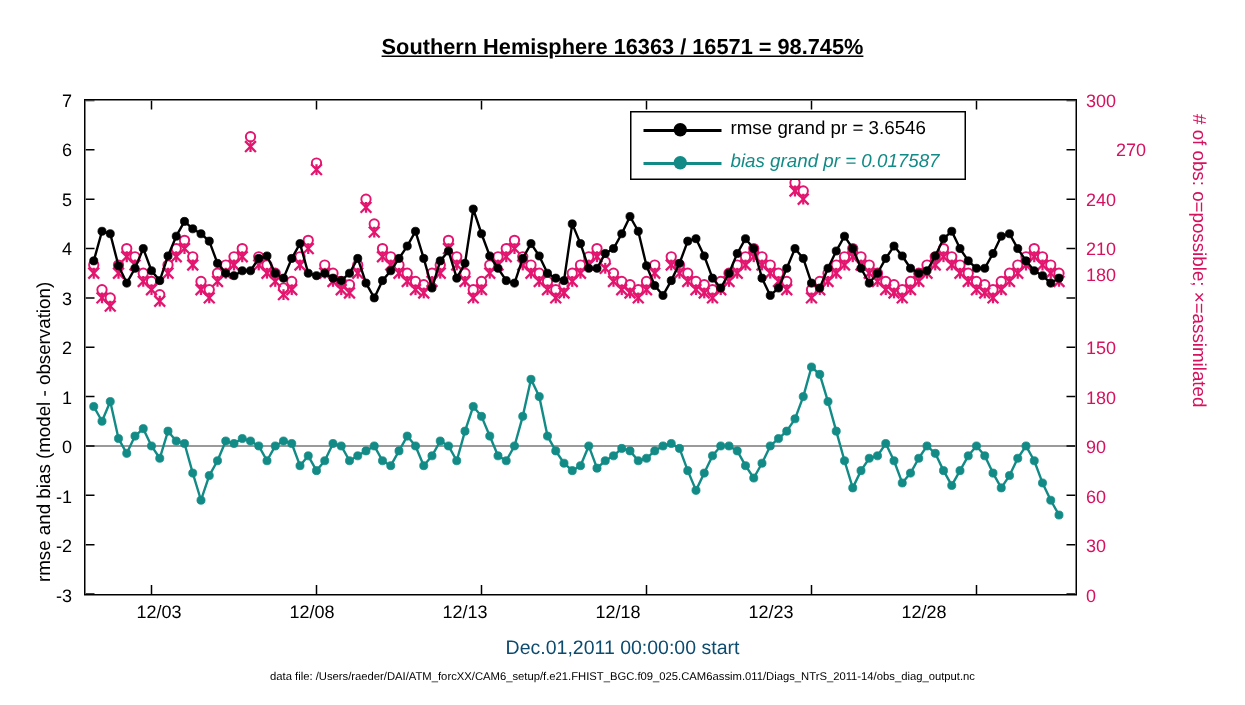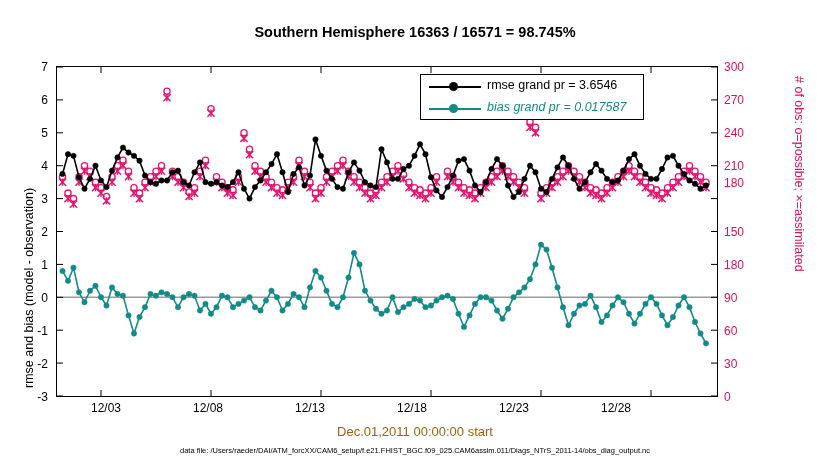--- a/index.html
+++ b/index.html
@@ -1,27 +1,27 @@
 <!DOCTYPE html>
 <html><head>
 <meta charset="utf-8">
 <style>
   html,body{margin:0;padding:0;}
   body{width:830px;height:470px;background:#ffffff;font-family:"Liberation Sans",sans-serif;overflow:hidden;}
   #root{position:relative;width:830px;height:470px;}
 
   .title-block{position:absolute;left:0;top:22px;width:830px;text-align:center;}
-  .title-line{font-size:14.5px;font-weight:bold;color:#000;line-height:21px;}
+  .title-line{font-size:14.5px;font-weight:bold;color:#000;line-height:21px;text-decoration:underline;}
 
   .plot-frame{position:absolute;left:56px;top:66px;width:662px;height:331px;border:1px solid #000;box-sizing:border-box;background:#fff;}
 
   .ylabel-left{position:absolute;transform:rotate(-90deg);transform-origin:left top;font-size:12.5px;color:#000;white-space:nowrap;}
   .ylabel-right{position:absolute;transform:rotate(90deg);transform-origin:left top;font-size:12.5px;color:#d6115e;white-space:nowrap;}
 
-  .xlabel{position:absolute;left:0;top:424px;width:830px;text-align:center;font-size:13px;color:#a16207;}
+  .xlabel{position:absolute;left:0;top:424px;width:830px;text-align:center;font-size:13px;color:#0c4a6e;}
   .footer{position:absolute;left:0;top:446px;width:830px;text-align:center;font-size:7.5px;color:#000;}
 
   .ytick-l{position:absolute;font-size:12px;color:#000;text-align:right;width:40px;}
   .ytick-r{position:absolute;font-size:12px;color:#d6115e;text-align:left;width:40px;}
   .xtick{position:absolute;font-size:12px;color:#000;text-align:center;width:60px;}
 
   .legend{position:absolute;left:420px;top:74px;width:224px;height:46px;background:#fff;border:1px solid #000;box-sizing:border-box;padding-left:48px;}
   .legend-row{position:absolute;left:0;width:224px;height:23px;}
   .legend-text{position:absolute;left:66px;top:3px;font-size:12.5px;white-space:nowrap;}
   .lg-line{position:absolute;left:8px;top:11px;width:52px;height:1.6px;}
@@ -47,21 +47,21 @@
   <div class="ytick-l" style="left:8px;top:159px;">4</div>
   <div class="ytick-l" style="left:8px;top:192px;">3</div>
   <div class="ytick-l" style="left:8px;top:225px;">2</div>
   <div class="ytick-l" style="left:8px;top:258px;">1</div>
   <div class="ytick-l" style="left:8px;top:291px;">0</div>
   <div class="ytick-l" style="left:8px;top:324px;">-1</div>
   <div class="ytick-l" style="left:8px;top:357px;">-2</div>
   <div class="ytick-l" style="left:8px;top:390px;">-3</div>
 
   <div class="ytick-r" style="left:724px;top:60px;">300</div>
-  <div class="ytick-r" style="left:724px;top:93px;">270</div>
+  <div class="ytick-r" style="left:724px;top:93px;text-align:right;">270</div>
   <div class="ytick-r" style="left:724px;top:126px;">240</div>
   <div class="ytick-r" style="left:724px;top:159px;">210</div>
   <div class="ytick-r" style="left:724px;top:176px;">180</div>
   <div class="ytick-r" style="left:724px;top:225px;">150</div>
   <div class="ytick-r" style="left:724px;top:258px;">180</div>
   <div class="ytick-r" style="left:724px;top:291px;">90</div>
   <div class="ytick-r" style="left:724px;top:324px;">60</div>
   <div class="ytick-r" style="left:724px;top:357px;">30</div>
   <div class="ytick-r" style="left:724px;top:390px;">0</div>
 

